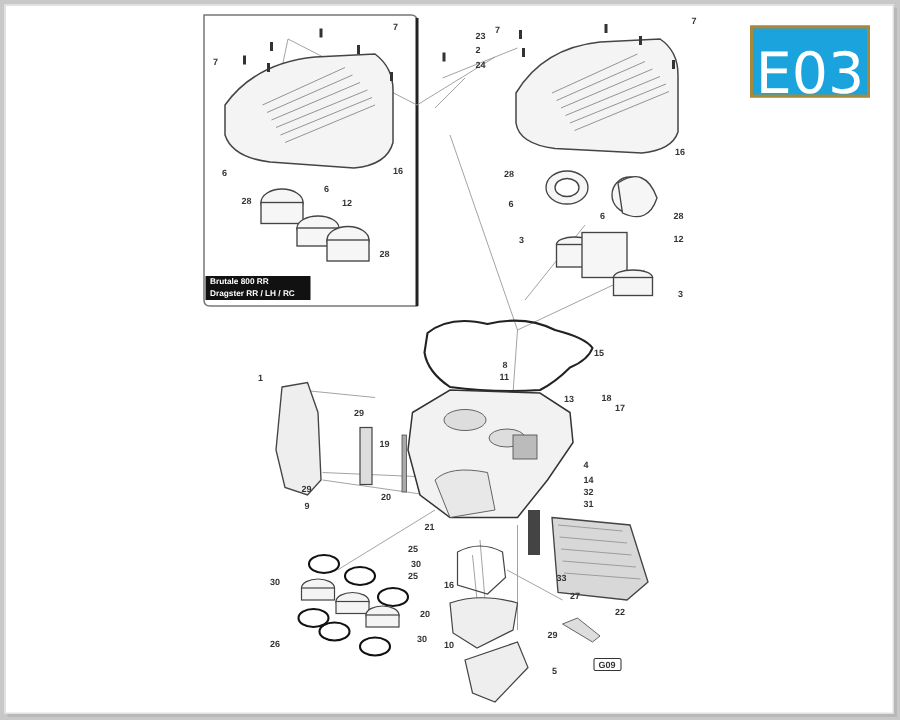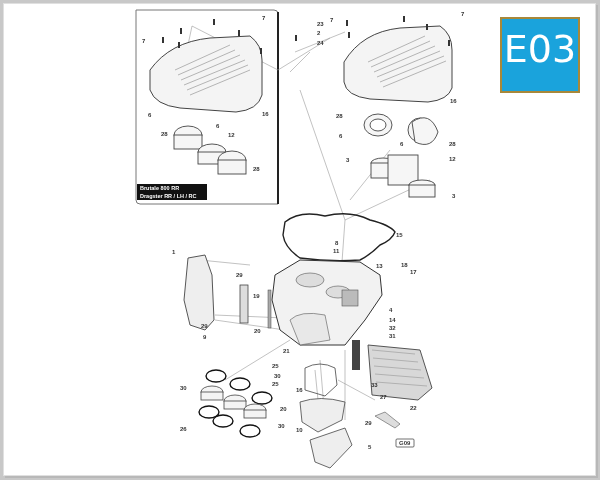--- a/index.html
+++ b/index.html
@@ -1,18 +1,18 @@
 <!DOCTYPE html>
 <html><head>
 <meta charset="utf-8">
 <style>
   html, body { margin:0; padding:0; }
   body { width:600px; height:480px; background:#c8c8c8; position:relative; overflow:hidden; font-family:"Liberation Sans", sans-serif; }
   .frame { position:absolute; left:3px; top:3px; width:591px; height:471px; background:#fff; border:1px solid #e0e0e0; box-shadow:2px 2px 0 #b8b8b8; }
-  .badge { position:absolute; left:500px; top:17px; width:80px; height:76px; background:#1aa3dc; border:2px solid #a8883a; box-sizing:border-box; color:#fff; font-size:38px; line-height:60px; text-align:center; font-family:"DejaVu Sans", sans-serif; }
+  .badge { position:absolute; left:500px; top:17px; width:80px; height:48px; background:#1aa3dc; border:2px solid #a8883a; box-sizing:border-box; color:#fff; font-size:38px; line-height:60px; text-align:center; font-family:"DejaVu Sans", sans-serif; }
   svg { position:absolute; left:0; top:0; }
   .lbl { font-family:"Liberation Sans", sans-serif; font-size:6px; font-weight:bold; fill:#333; }
   .variant { position:absolute; left:137px; top:184px; width:70px; height:16px; background:#111; color:#fff; font-size:5.5px; font-weight:bold; line-height:7.5px; padding:1px 3px; box-sizing:border-box; }
   .variant div { white-space:nowrap; }
 </style>
 </head>
 <body>
 
 <div class="frame"></div>
 

